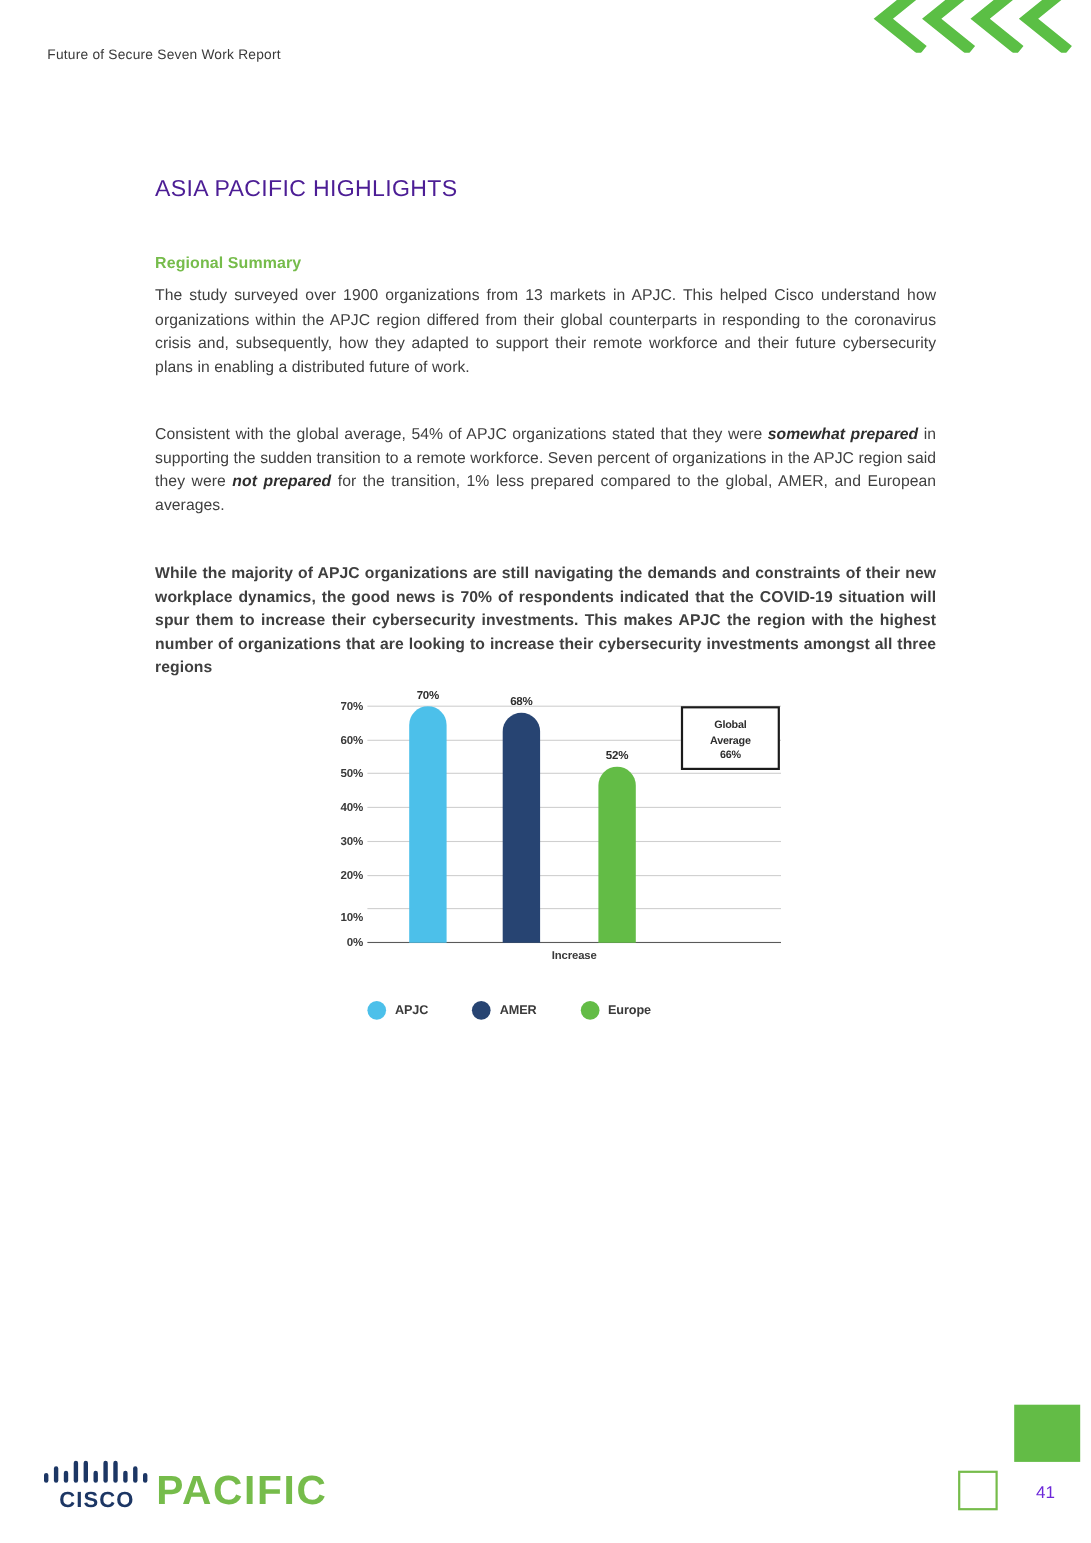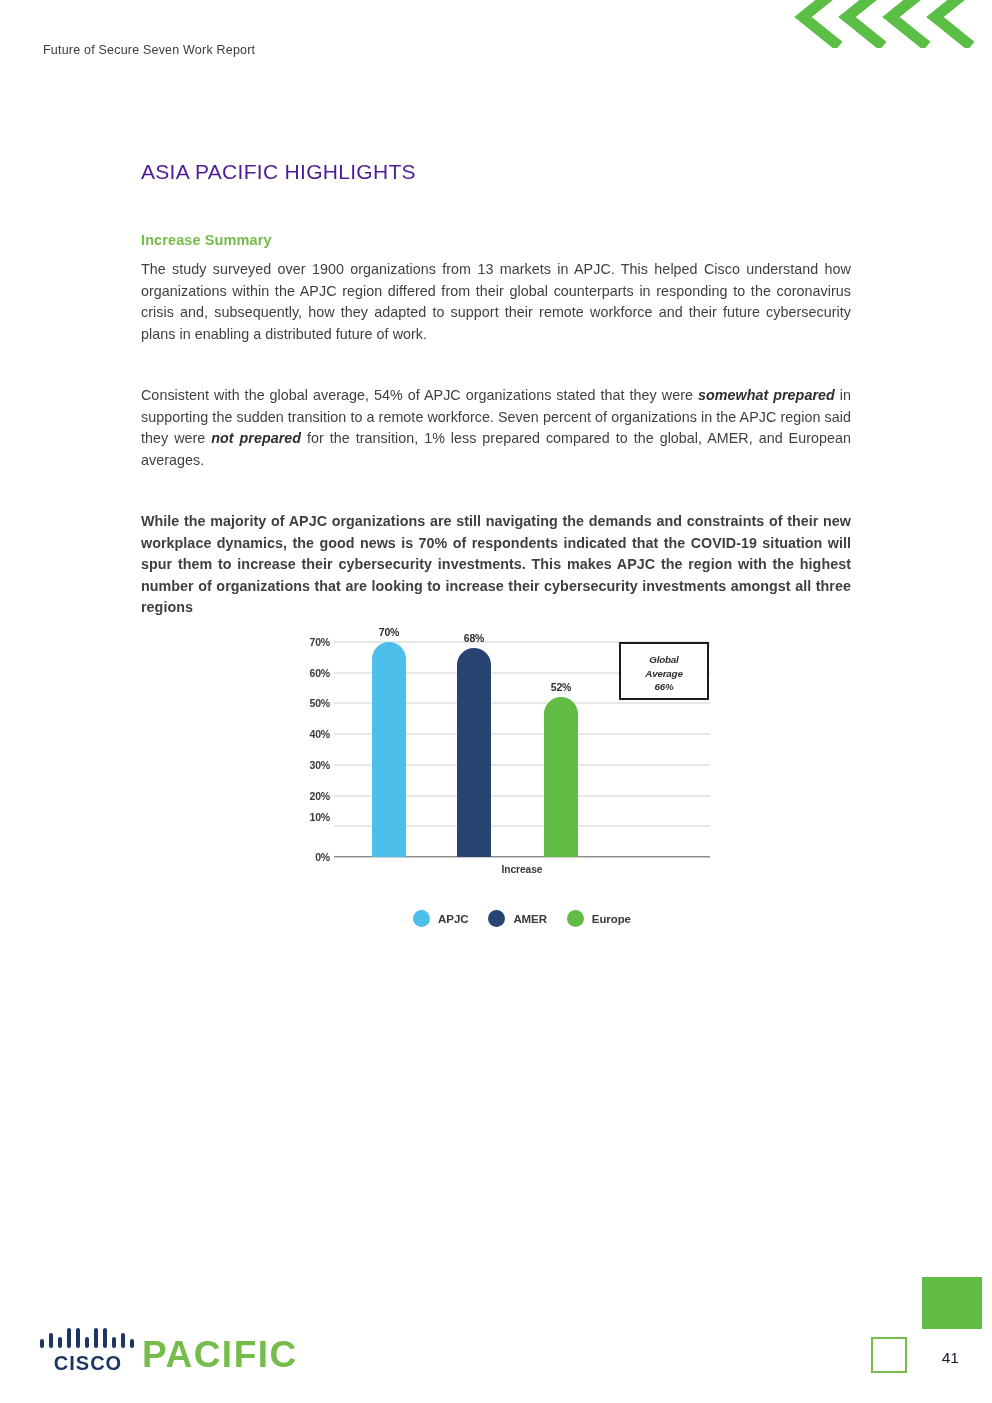--- a/index.html
+++ b/index.html
@@ -168,22 +168,21 @@
     font-weight: bold;
     color: #3a3a3a;
     letter-spacing: -0.1px;
   }
   .legend {
     position: absolute;
     left: 44px;
     right: 0;
     top: 268px;
     display: flex;
-    justify-content: center;
-    gap: 20px;
+    gap: 40px;
   }
   .legend-item {
     display: flex;
     align-items: center;
     gap: 8px;
   }
   .legend-dot {
     width: 17px;
     height: 17px;
     border-radius: 50%;
@@ -228,21 +227,21 @@
     height: 36px;
     border: 2.5px solid #76bc4b;
     box-sizing: border-box;
     background: #ffffff;
   }
   .page-number {
     position: absolute;
     right: 33px;
     top: 1349px;
     font-size: 15.5px;
-    color: #0f172a;
+    color: #6d28d9;
   }
 </style>
 </head>
 <body>
 
 <div class="page">
 
   <div class="chevrons">
     <svg width="190" height="62" viewBox="0 0 190 62" xmlns="http://www.w3.org/2000/svg">
       <g fill="none" stroke="#5bbf45" stroke-width="11" stroke-linecap="butt" stroke-linejoin="miter">
@@ -251,35 +250,35 @@
         <polyline points="137,2 101,31 137,60"></polyline>
         <polyline points="181,2 145,31 181,60"></polyline>
       </g>
     </svg>
   </div>
 
   <div class="running-header">Future of Secure Seven Work Report</div>
 
   <div class="content">
     <h1 class="section-title">ASIA PACIFIC HIGHLIGHTS</h1>
-    <h2 class="sub-title">Increase Summary</h2>
+    <h2 class="sub-title">Regional Summary</h2>
 
     <p class="body-text">The study surveyed over 1900 organizations from 13 markets in APJC. This helped Cisco understand how organizations within the APJC region differed from their global counterparts in responding to the coronavirus crisis and, subsequently, how they adapted to support their remote workforce and their future cybersecurity plans in enabling a distributed future of work.</p>
 
     <p class="body-text"><span>Consistent with the global average, 54% of APJC organizations stated that they were </span><b>somewhat prepared</b><span> in supporting the sudden transition to a remote workforce. Seven percent of organizations in the APJC region said they were </span><b>not prepared</b><span> for the transition, 1% less prepared compared to the global, AMER, and European averages.</span></p>
 
     <p class="body-text last">While the majority of APJC organizations are still navigating the demands and constraints of their new workplace dynamics, the good news is 70% of respondents indicated that the COVID-19 situation will spur them to increase their cybersecurity investments. This makes APJC the region with the highest number of organizations that are looking to increase their cybersecurity investments amongst all three regions</p>
   </div>
 
   <div class="chart-wrap">
 
     <div class="plot">
       <div class="ylabels" id="ylabels">
           <div class="ylabel" style="top: 215px;">0%</div>
-          <div class="ylabel" style="top: 175px; margin-left: 44px;">10%</div>
+          <div class="ylabel" style="top: 192px; margin-left: 44px;">10%</div>
           <div class="ylabel" style="top: 153.571px;">20%</div>
           <div class="ylabel" style="top: 122.857px;">30%</div>
           <div class="ylabel" style="top: 92.1429px;">40%</div>
           <div class="ylabel" style="top: 61.4286px;">50%</div>
           <div class="ylabel" style="top: 30.7143px;">60%</div>
           <div class="ylabel" style="top: 0px;">70%</div>
         </div>
       <div class="grid" id="grid">
           <div class="gridline axis" style="top: 215px;"></div>
           <div class="gridline" style="top: 184.286px;"></div>
@@ -290,21 +289,21 @@
           <div class="gridline" style="top: 30.7143px;"></div>
           <div class="gridline" style="top: 0px;"></div>
         </div>
       <div class="bars" id="bars">
           <div class="bar" style="left: 38px; width: 34px; height: 215px; background: rgb(76, 192, 234);"></div>
           <div class="bar-value" style="left: 55px; top: -4px;">70%</div>
           <div class="bar" style="left: 123px; width: 34px; height: 208.857px; background: rgb(39, 68, 114);"></div>
           <div class="bar-value" style="left: 140px; top: 2.14286px;">68%</div>
           <div class="bar" style="left: 210px; width: 34px; height: 159.714px; background: rgb(99, 188, 70);"></div>
           <div class="bar-value" style="left: 227px; top: 51.2857px;">52%</div>
-          <div class="avg-box" style="left: 285px; top: 0px; width: 90px; height: 58px; font-style: italic;">
+          <div class="avg-box" style="left: 285px; top: 0px; width: 90px; height: 58px;">
             <div>Global</div>
             <div>Average</div>
             <div>66%</div>
           </div>
         </div>
       <div class="xlabel">Increase</div>
       <div class="legend" id="legend">
           <div class="legend-item">
             <span class="legend-dot" style="background: rgb(76, 192, 234);"></span>
             <span class="legend-label">APJC</span>

